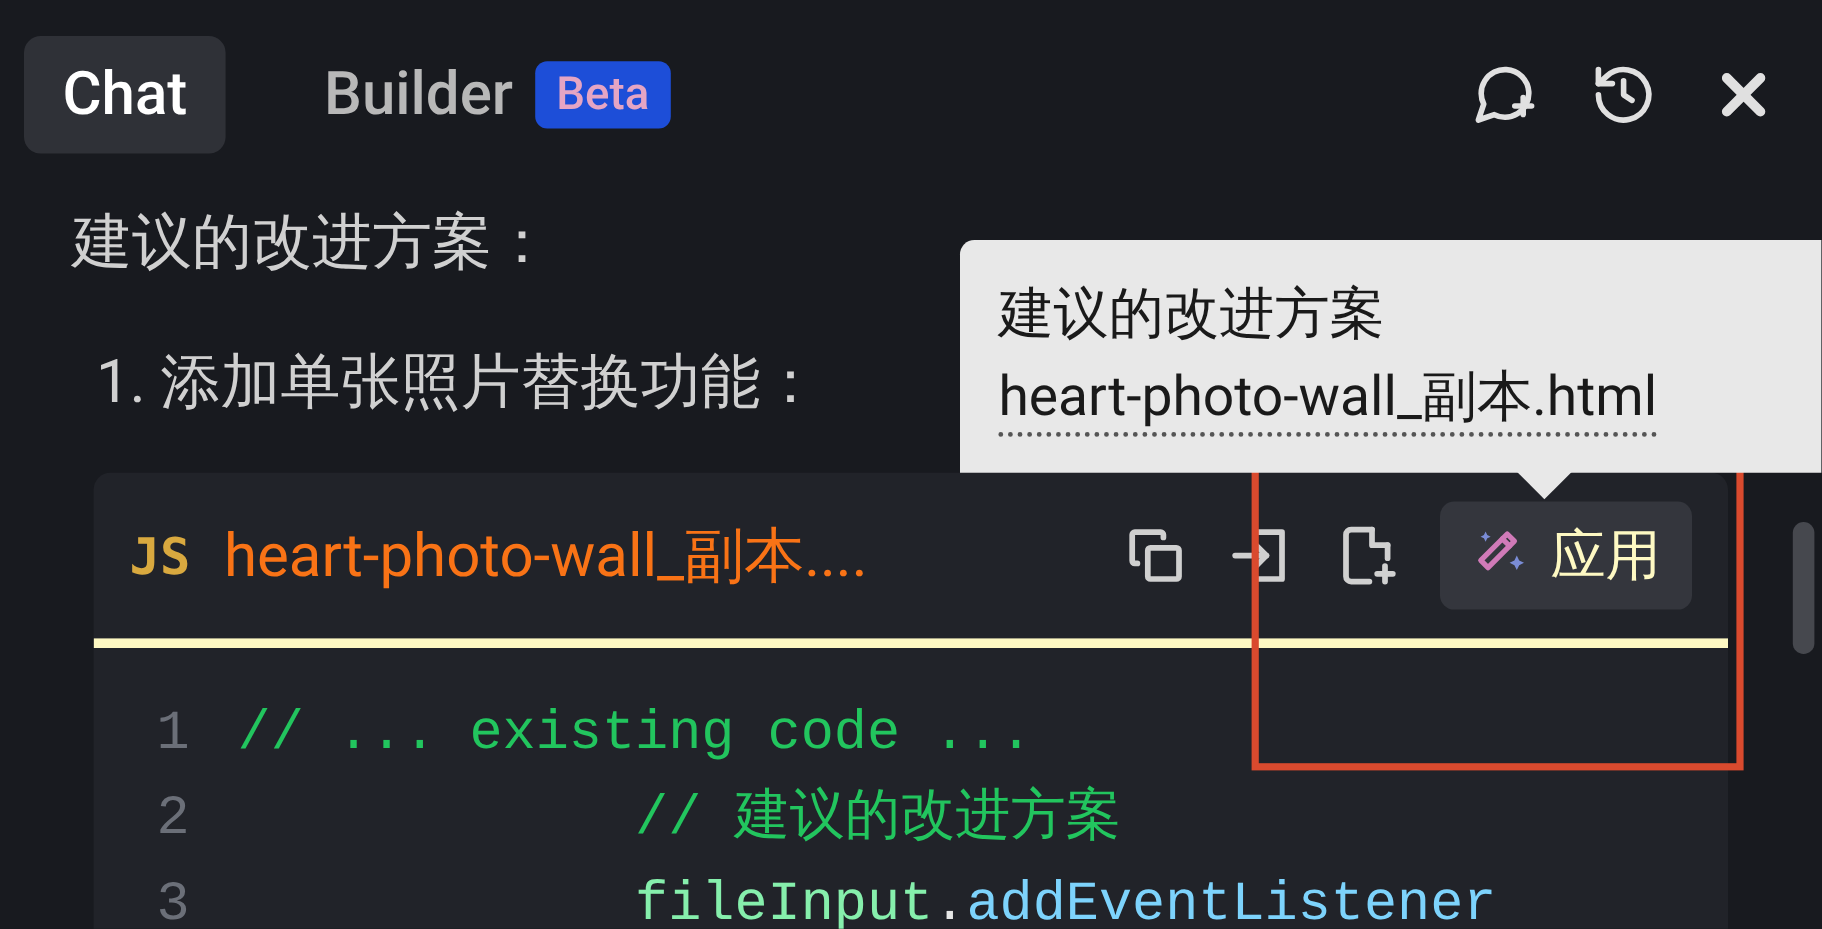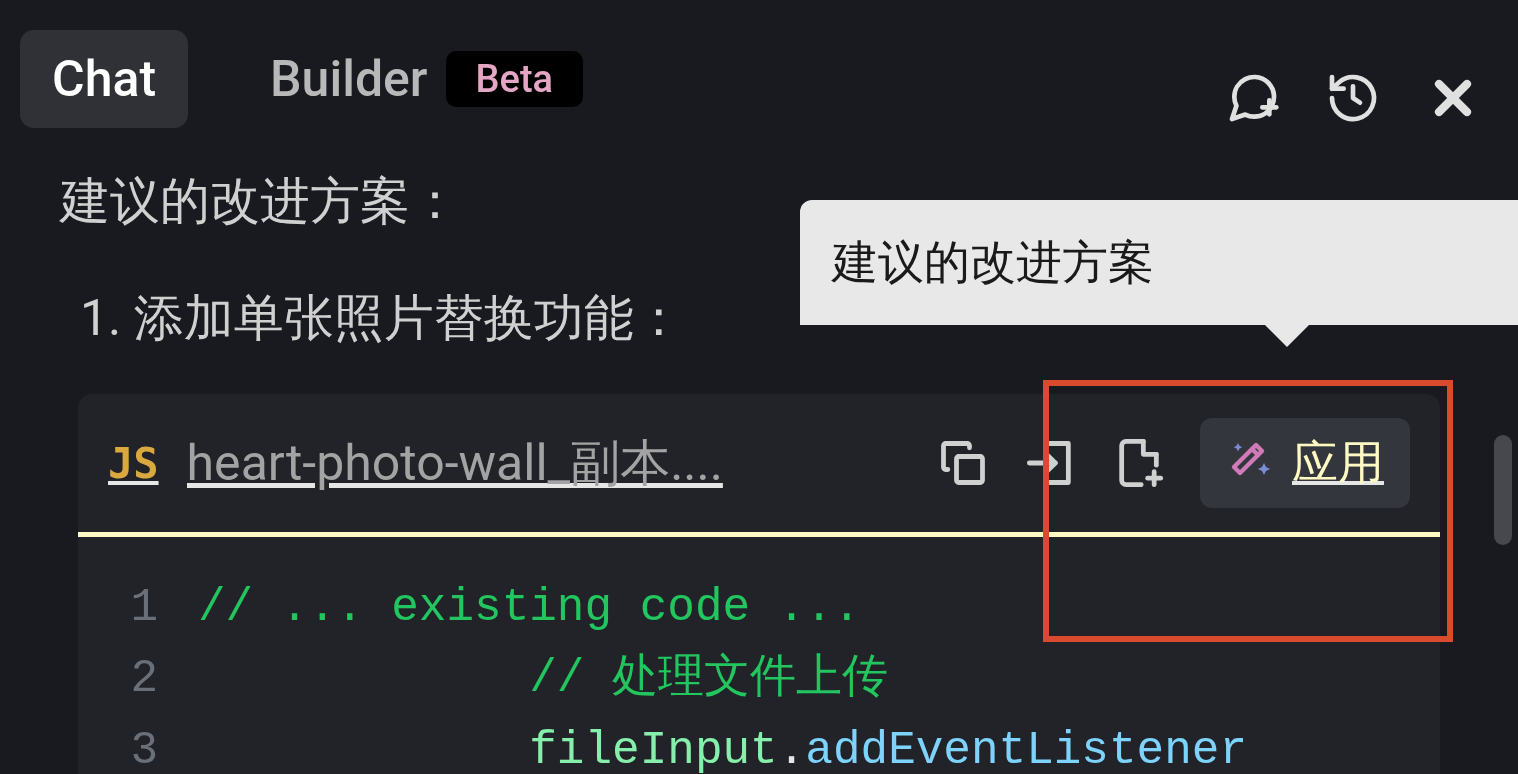--- a/index.html
+++ b/index.html
@@ -13,21 +13,21 @@
       font-family: -apple-system, BlinkMacSystemFont, "Segoe UI", Roboto, "Helvetica Neue", Arial, "PingFang SC", "Microsoft YaHei", sans-serif;
       width: 1518px;
       height: 774px;
       overflow: hidden;
       position: relative;
     }
 
     
     .header {
       display: flex;
-      align-items: flex-end;
+      align-items: center;
       justify-content: space-between;
       padding: 30px 35px 20px 20px;
     }
     .tabs {
       display: flex;
       align-items: center;
       gap: 50px;
     }
     .tab {
       font-size: 50px;
@@ -38,24 +38,24 @@
       cursor: pointer;
       display: flex;
       align-items: center;
       gap: 18px;
     }
     .tab.active {
       background: #2f3137;
       color: #ffffff;
     }
     .badge {
-      background: #000000;
+      background: #1d4ed8;
       color: #e5a5c4;
       font-size: 38px;
-      padding: 6px 30px;
+      padding: 6px 18px;
       border-radius: 10px;
       font-weight: 500;
     }
     .header-icons {
       display: flex;
       align-items: center;
       gap: 40px;
     }
     .header-icon {
       width: 60px;
@@ -124,38 +124,37 @@
       background: #212329;
       border-radius: 14px;
       margin: 10px 18px 0 18px;
       overflow: hidden;
     }
     .code-header {
       display: flex;
       align-items: center;
       justify-content: flex-end;
       padding: 24px 30px;
-      border-bottom: 5px solid #fef9c3;
-      text-decoration: underline;
+      border-bottom: 8px solid #fef9c3;
     }
     .file-info {
       display: flex;
       align-items: center;
       gap: 28px;
       flex: 1;
       min-width: 0;
     }
     .file-icon {
       color: #d9a93f;
       font-size: 42px;
       font-weight: 700;
       font-family: ui-monospace, SFMono-Regular, Menlo, Monaco, Consolas, monospace;
     }
     .file-name {
-      color: #a3a3a3;
+      color: #f97316;
       font-size: 50px;
       font-weight: 400;
       white-space: nowrap;
       overflow: hidden;
       text-overflow: ellipsis;
     }
     .code-actions {
       display: flex;
       align-items: center;
       gap: 34px;
@@ -324,29 +323,30 @@
         </div>
       </div>
     </div>
     <div class="code-body" id="code-body">
         <div class="code-line">
           <span class="line-num">1</span>
           <span class="code-text"><span class="tok-comment">// ... existing code ...</span></span>
         </div>
         <div class="code-line">
           <span class="line-num">2</span>
-          <span class="code-text"><span>            </span><span class="tok-comment">// 处理文件上传</span></span>
+          <span class="code-text"><span>            </span><span class="tok-comment">// 建议的改进方案</span></span>
         </div>
         <div class="code-line">
           <span class="line-num">3</span>
           <span class="code-text"><span>            </span><span class="tok-var">fileInput</span><span>.</span><span class="tok-func">addEventListener</span></span>
         </div>
       </div>
   </div>
 </div>
 
 <div class="tooltip">
   <div>建议的改进方案</div>
+  <div><span class="dotted-underline">heart-photo-wall_副本.html</span></div>
 </div>
 
 <div class="highlight-box"></div>
 
 <div class="scrollbar"></div>
 
 </body></html>

